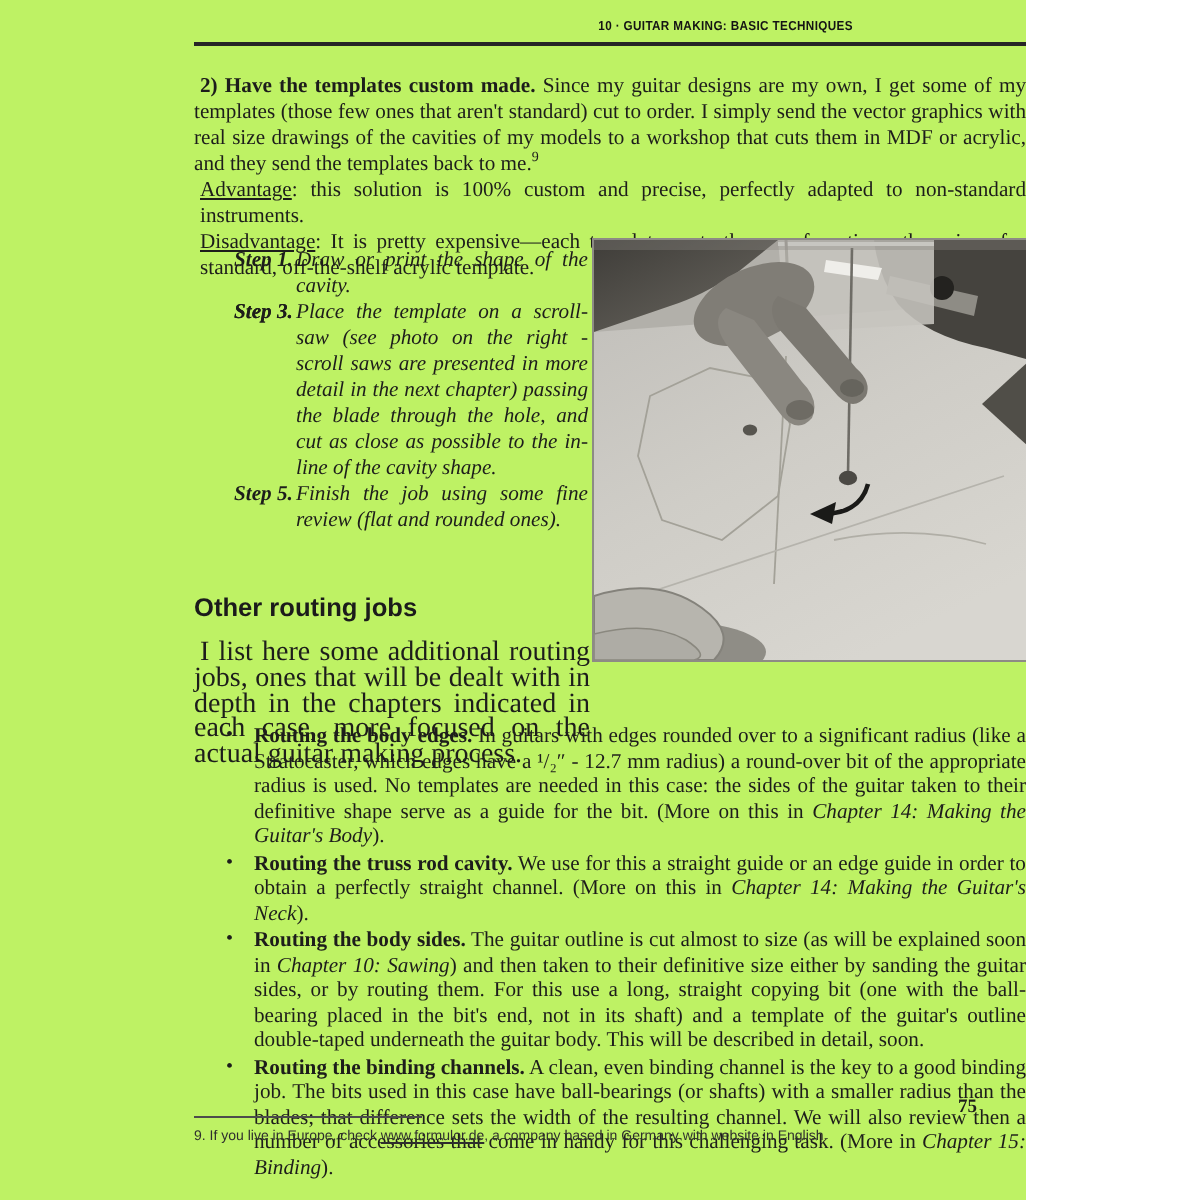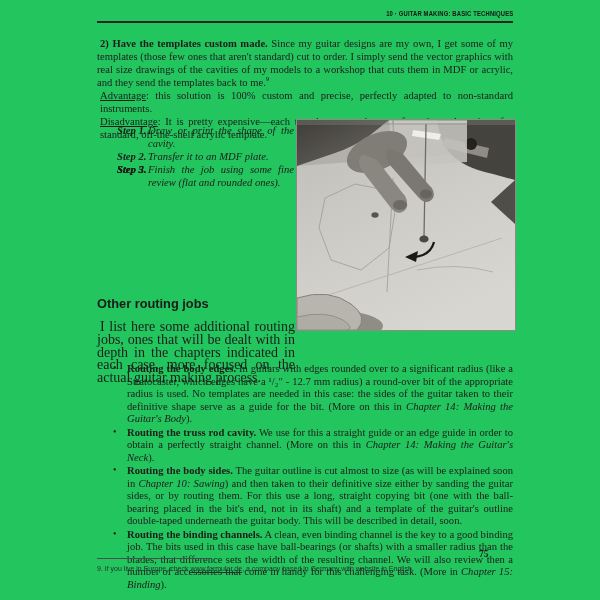--- a/index.html
+++ b/index.html
@@ -1,17 +1,17 @@
 <!DOCTYPE html>
 <html><head>
 <meta charset="utf-8">
 <style>
   html,body{margin:0;padding:0;background:#ffffff;}
   .page{
-    position:relative;width:600px;height:600px;background:#22c55e;overflow:hidden;
+    position:relative;width:513px;height:600px;background:#bef264;overflow:hidden;
     font-family:"Liberation Serif",serif;color:#1d1d1b;
   }
   
   .hdr{
     position:absolute;top:10px;right:87px;
     font-family:"Liberation Sans",sans-serif;font-weight:bold;font-size:6.5px;
     letter-spacing:.2px;color:#141414;transform:scaleX(.9);transform-origin:100% 50%;
     white-space:nowrap;
   }
   .hdr-rule{position:absolute;top:21px;left:97px;width:416px;height:2px;background:#262626;}
@@ -56,28 +56,25 @@
     <div class="advline"><span class="uline">Advantage</span><span>: this solution is 100% custom and precise, perfectly adapted to non-standard instruments.</span></div>
     <div class="advline"><span class="uline">Disadvantage</span><span>: It is pretty expensive—each template costs three or four times the price of a standard, off-the-shelf acrylic template.</span></div>
   </div>
 
   <div class="block3">
     <div class="step">
       <span class="step-label">Step 1.</span>
       <span>Draw or print the shape of the cavity.</span>
     </div>
     <div class="step">
-      <span class="step-label">Step 2.</span>
-      <span>Transfer it to an MDF plate.</span>
-    </div>
-    <div class="step">
       <span class="step-label">Step 3.</span>
     </div>
     <div class="step">
       <span class="step-label">Step 3.</span>
+      <span>Place the template on a scroll-saw (see photo on the right - scroll saws are presented in more detail in the next chapter) passing the blade through the hole, and cut as close as possible to the in-line of the cavity shape.</span>
     </div>
     <div class="step">
       <span class="step-label">Step 5.</span>
       <span>Finish the job using some fine review (flat and rounded ones).</span>
     </div>
   </div>
 
   <div class="photo">
     <svg width="218" height="210" viewBox="0 0 218 210" xmlns="http://www.w3.org/2000/svg">
       <defs>

